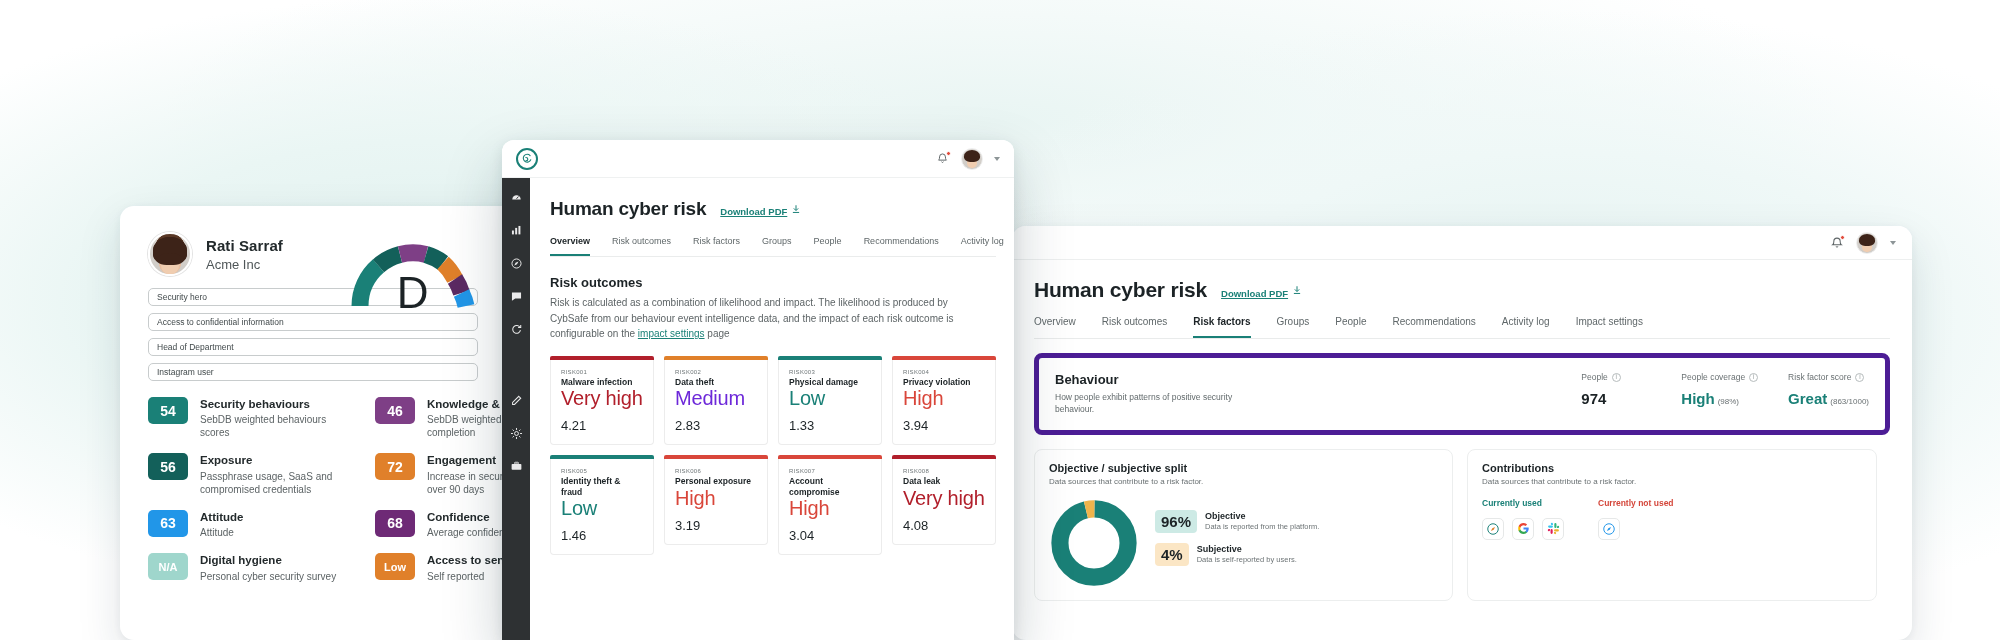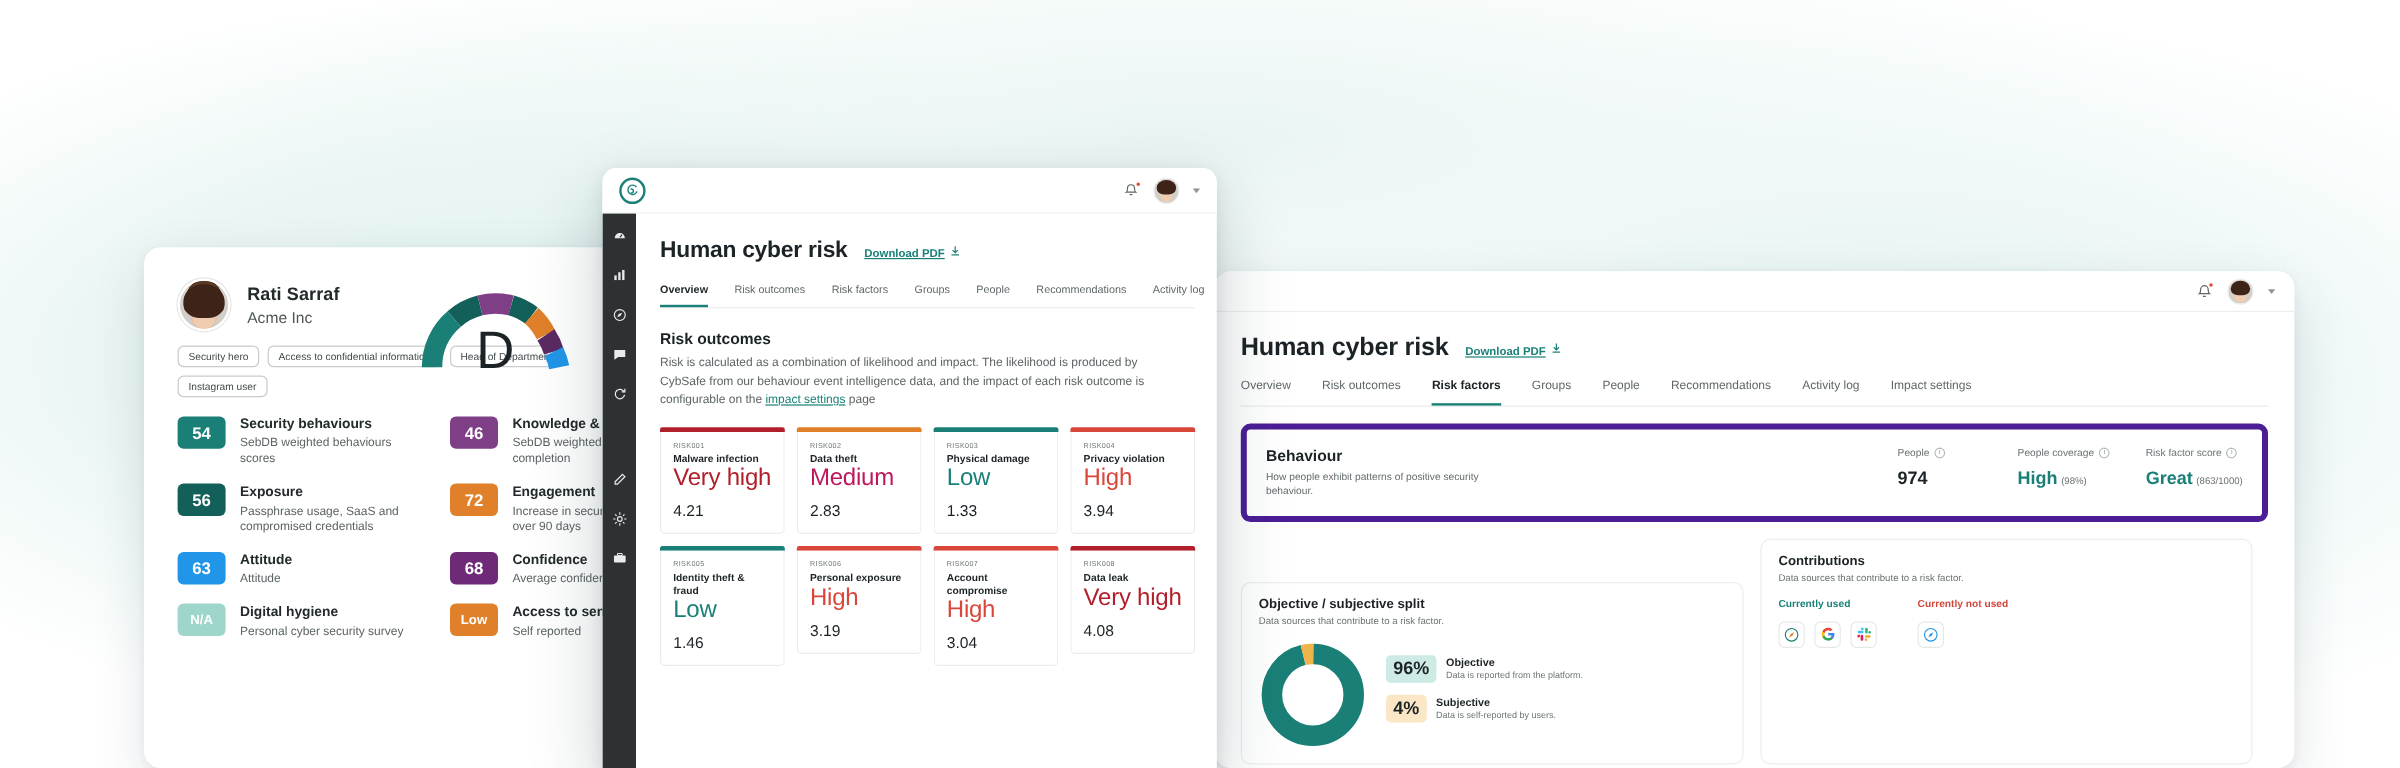--- a/index.html
+++ b/index.html
@@ -50,21 +50,21 @@
     background:#f0cdb0; border-radius:42% 42% 46% 46%;
   }
   .avatar-lg::before {
     content:""; position:absolute; left:8%; top:8%; width:84%; height:70%;
     background:#3d2318; border-radius:50% 50% 40% 40%; z-index:2;
     box-shadow: inset 0 18px 0 -2px #3d2318;
   }
   .profile-name { font-size: 15px; font-weight: 700; color: #232a2c; letter-spacing: .1px; }
   .profile-org  { font-size: 13px; color: #4f5658; margin-top: 3px; }
 
-  .tags { margin-top: 12px; display: flex; flex-wrap: wrap; gap: 7px; max-width: 330px; }
+  .tags { margin-top: 12px; display: flex; flex-wrap: wrap; gap: 7px; max-width: 330px; flex-direction: column; }
   .tag {
     border: 1px solid #c8cccd; border-radius: 5px;
     padding: 3px 8px; font-size: 8.5px; color: #41494b; background: #fff;
     white-space: nowrap;
   }
 
   .metrics { margin-top: 16px; display: grid; grid-template-columns: 1fr 1fr; column-gap: 18px; row-gap: 14px; }
   .metric { display: flex; gap: 12px; align-items: flex-start; }
   .metric-chip {
     flex: 0 0 auto; width: 40px; height: 27px; border-radius: 5px;
@@ -129,21 +129,21 @@
   .info-i {
     display:inline-flex; width:9px;height:9px;border-radius:50%;border:1px solid #b6bcbd;
     color:#9aa1a2; font-size:6.5px; align-items:center; justify-content:center; line-height:1;
   }
   .stat-val { font-size: 15px; font-weight: 700; color:#1c2326; margin-top: 8px; }
   .stat-val.teal { color:#1a8077; }
   .stat-note { font-size: 8px; color:#6a7173; font-weight: 400; margin-left: 3px; }
 
   .rp-lower { margin-top: 14px; display:flex; gap: 14px; }
   .card-box { background:#fff; border:1px solid #eceeee; border-radius:8px; padding: 12px 14px; }
-  #objective-card { width: 419px; margin-top: 36px; }
+  #objective-card { width: 419px; }
   #contrib-card { width: 410px; }
   .box-title { font-size: 11px; font-weight: 700; color:#1c2326; }
   .box-sub { font-size: 8px; color:#6a7173; margin-top: 3px; }
 
   .donut-row { display:flex; align-items:center; gap: 16px; margin-top: 12px; }
   .legend-item { display:flex; align-items:center; gap: 8px; margin-bottom: 10px; }
   .legend-pill {
     font-size: 15px; font-weight: 700; color:#1c2326; border-radius: 4px;
     padding: 3px 6px; min-width: 30px; text-align:center;
   }
@@ -550,21 +550,21 @@
               <div class="risk-name">Malware infection</div>
               <div class="risk-level" style="color:#b11f2b">Very high</div>
               <div class="risk-score">4.21</div>
             </div>
           </div>
           <div>
             <div class="risk-bar" style="background:#e0802a"></div>
             <div class="risk-card">
               <div class="risk-id">RISK002</div>
               <div class="risk-name">Data theft</div>
-              <div class="risk-level" style="color:#be185d">Medium</div>
+              <div class="risk-level" style="color:#6d28d9">Medium</div>
               <div class="risk-score">2.83</div>
             </div>
           </div>
           <div>
             <div class="risk-bar" style="background:#1a8077"></div>
             <div class="risk-card">
               <div class="risk-id">RISK003</div>
               <div class="risk-name">Physical damage</div>
               <div class="risk-level" style="color:#1a8077">Low</div>
               <div class="risk-score">1.33</div>

